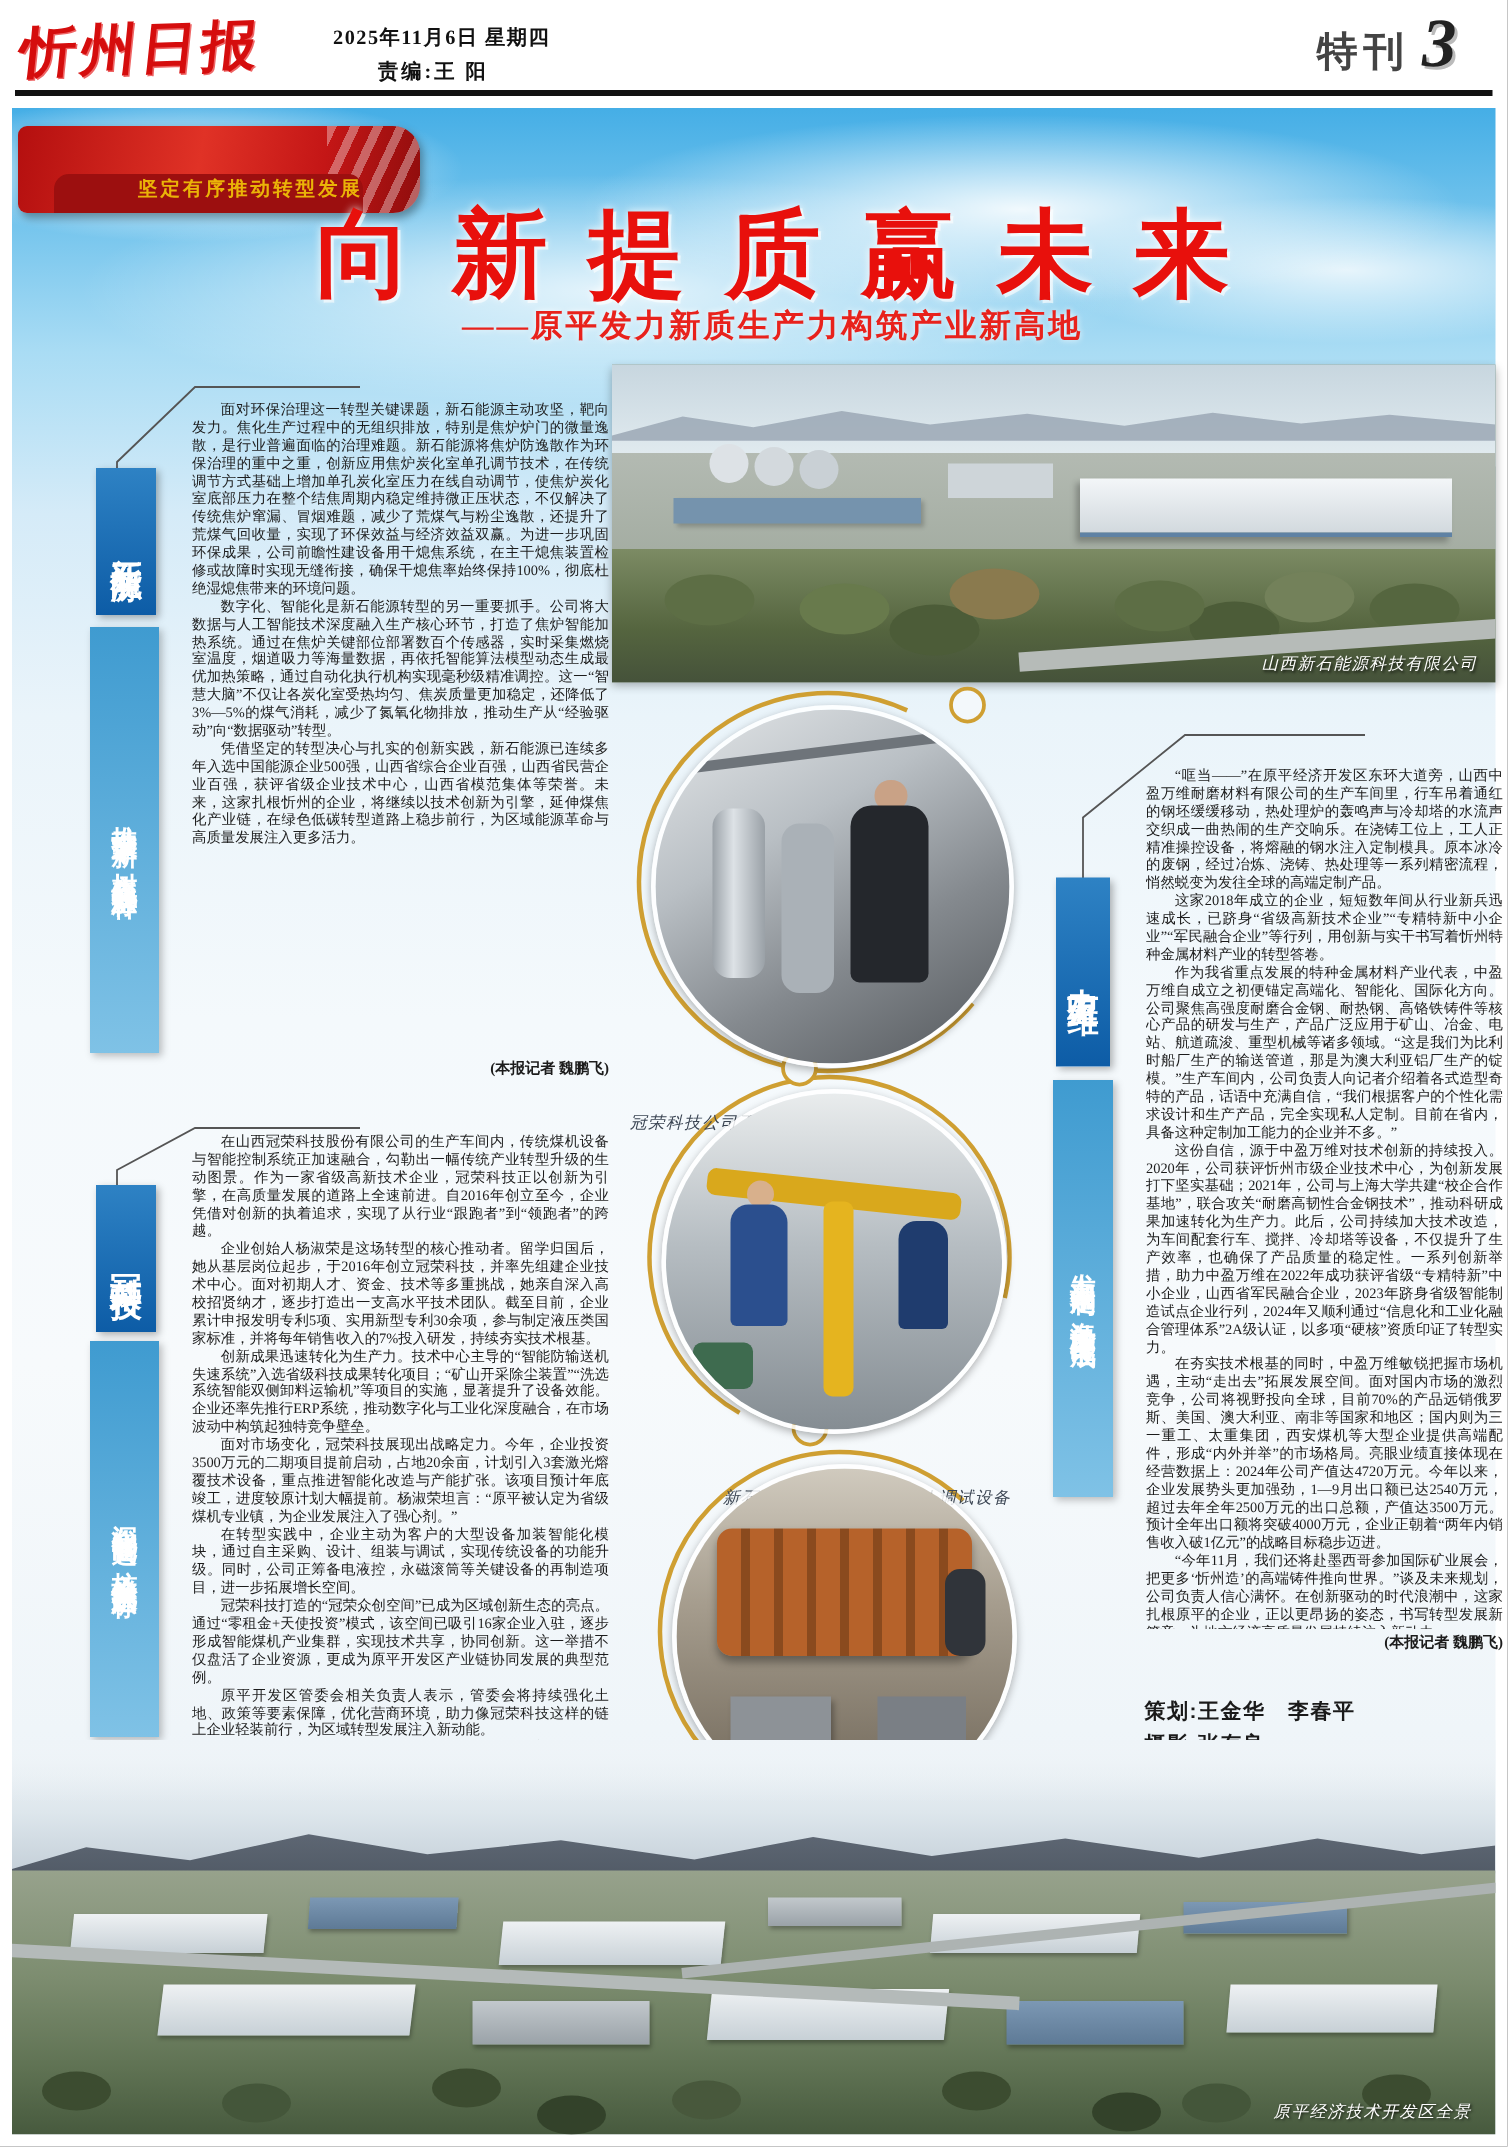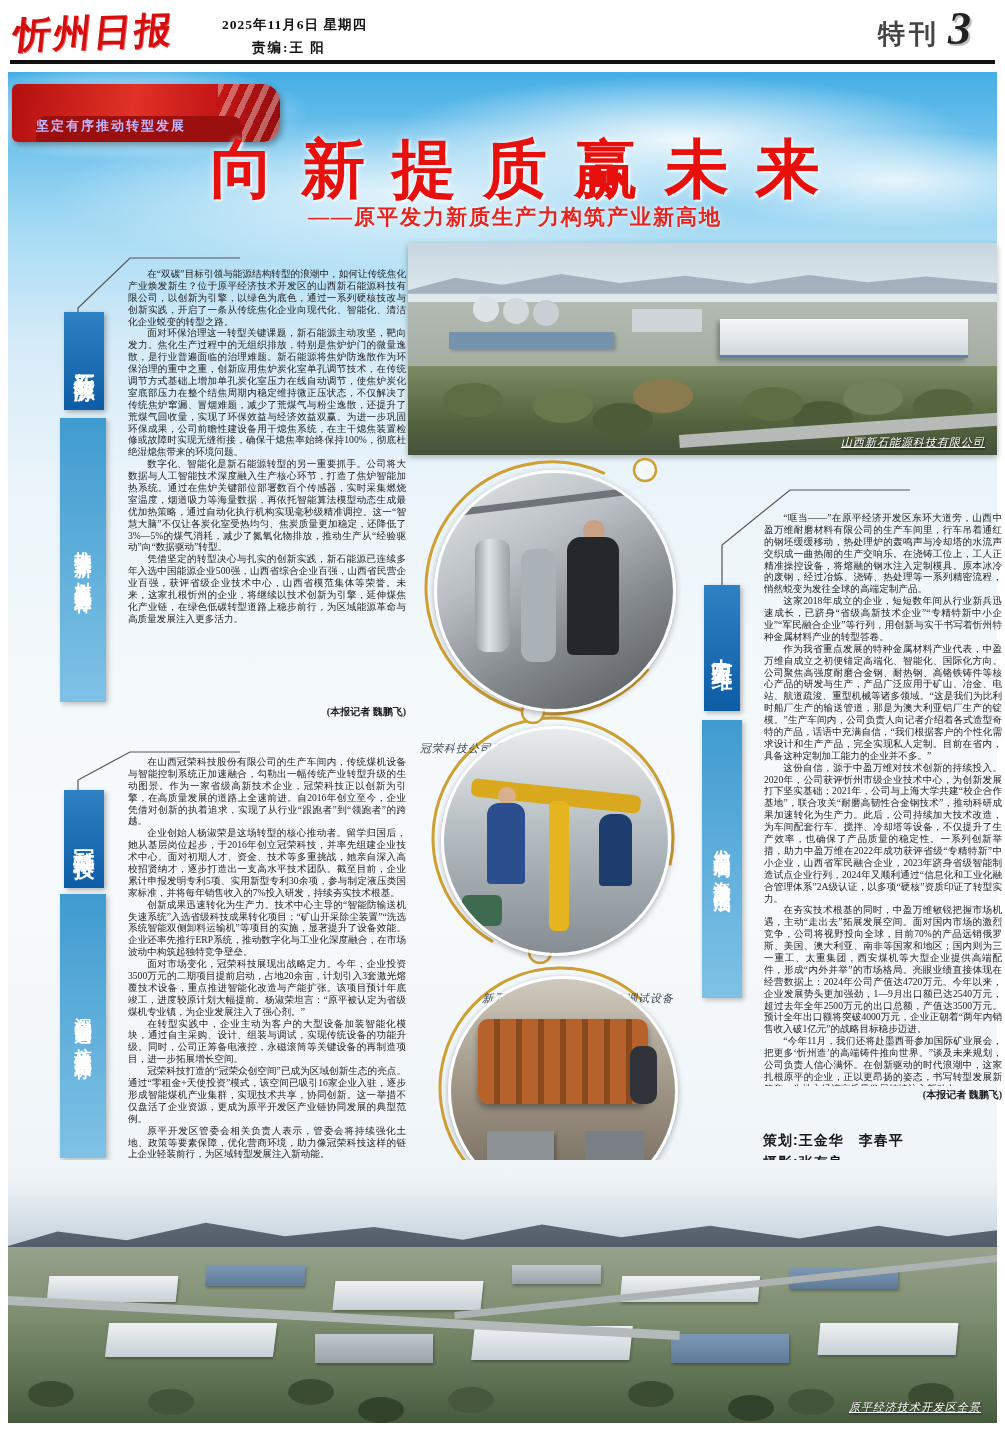--- a/index.html
+++ b/index.html
@@ -30,21 +30,21 @@
 
   
   .banner{left:12px;top:84px;width:268px;height:58px;border-radius:6px 18px 18px 6px;
     background:linear-gradient(100deg,#b40f0f 0%,#e03226 45%,#c41616 75%,#8f0d0d 100%);
     box-shadow:2px 3px 6px rgba(0,0,0,.35);overflow:hidden;}
   .banner-stripes{right:-8px;top:0;width:70px;height:100%;
     background:repeating-linear-gradient(115deg,rgba(255,255,255,.35) 0 6px,rgba(180,20,20,.0) 6px 14px);}
   .banner-l1{left:0;top:5px;width:100%;text-align:center;font-size:19px;font-weight:bold;
     color:#ffe23e;letter-spacing:2px;text-shadow:1px 1px 1px #700;}
   .banner-l2{left:24px;top:32px;width:206px;height:36px;border-radius:10px;background:#9c0f0f;
-    text-align:left;font-size:13px;font-weight:bold;color:#c4b5fd;line-height:20px;letter-spacing:2px;}
+    text-align:right;font-size:13px;font-weight:bold;color:#eab308;line-height:20px;letter-spacing:2px;}
 
   
   .headline{left:130px;top:126px;width:770px;text-align:center;font-size:64px;font-weight:900;
     color:#e8100c;letter-spacing:0.42em;text-indent:0.42em;
     font-family:"Liberation Sans","DejaVu Sans",sans-serif;
     text-shadow:0 0 6px rgba(255,255,255,.9),2px 2px 0 rgba(255,255,255,.6);}
   .subhead{left:130px;top:203px;width:770px;text-align:center;font-size:21px;font-weight:bold;
     color:#e8221c;letter-spacing:2px;text-shadow:0 0 4px rgba(255,255,255,.9);}
 
   
@@ -60,21 +60,21 @@
   
   .article{position:absolute;overflow:hidden;font-size:9.6px;line-height:1.24;text-align:justify;
     color:#1c1c1c;}
   .article p{margin:0;text-indent:2em;}
   .byline{position:absolute;font-size:10px;font-weight:bold;color:#1c1c1c;text-align:right;}
 
   
   .photo{position:absolute;overflow:hidden;box-shadow:0 2px 6px rgba(0,0,0,.3);}
   .pcap{position:absolute;font-size:11px;font-style:italic;color:#3c4654;letter-spacing:1px;margin-top:41px;}
   .pcap-w{position:absolute;font-size:11px;font-style:italic;color:#fff;letter-spacing:1px;
-    text-shadow:1px 1px 2px rgba(0,0,0,.8);text-decoration:underline;}
+    text-shadow:1px 1px 2px rgba(0,0,0,.8);}
   .circle{border-radius:50%;border:3px solid rgba(255,255,255,.85);}
 
   
   .tp-sky{left:0;top:0;width:100%;height:32%;background:linear-gradient(180deg,#c7d6df,#e4edf1);}
   .tp-mtn{left:0;top:7%;width:100%;height:17%;background:#97a4b1;opacity:.8;
     clip-path:polygon(0 90%,8% 55%,16% 75%,26% 45%,36% 70%,47% 50%,58% 72%,68% 48%,78% 68%,88% 52%,100% 70%,100% 100%,0 100%);}
   .tp-mid{left:0;top:28%;width:100%;height:34%;background:linear-gradient(180deg,#b3bab2,#a3aca1);}
   .tp-bldg1{left:53%;top:36%;width:42%;height:17%;background:linear-gradient(180deg,#f3f6f8,#d2d9de);
     border-bottom:3px solid #5f82a4;box-shadow:-3px 3px 4px rgba(0,0,0,.25);}
   .tp-bldg2{left:7%;top:42%;width:28%;height:8%;background:#7593ad;box-shadow:2px 2px 3px rgba(0,0,0,.2);}
@@ -184,21 +184,20 @@
   <div class="vbox vdark" style="left:64px;top:312px;width:40px;height:98px;">新石能源</div>
   <div class="vbox vlight" style="left:60px;top:418px;width:46px;height:284px;">推动技术革新　树立焦化转型标杆</div>
 
   <div class="vbox vdark" style="left:64px;top:790px;width:40px;height:98px;">冠荣科技</div>
   <div class="vbox vlight" style="left:60px;top:894px;width:46px;height:264px;">深化智能制造　核心技术入选国标</div>
 
   <div class="vbox vdark" style="left:704px;top:585px;width:36px;height:126px;">中盈万维</div>
   <div class="vbox vlight" style="left:702px;top:720px;width:40px;height:278px;">发力高端定制　海外市场占比七成</div>
 
   <div class="article" style="left:128px;top:268px;width:278px;height:434px;">
-    <p>在“双碳”目标引领与能源结构转型的浪潮中，如何让传统焦化产业焕发新生？位于原平经济技术开发区的山西新石能源科技有限公司，以创新为引擎，以绿色为底色，通过一系列硬核技改与创新实践，开启了一条从传统焦化企业向现代化、智能化、清洁化企业蜕变的转型之路。</p>
     <p>面对环保治理这一转型关键课题，新石能源主动攻坚，靶向发力。焦化生产过程中的无组织排放，特别是焦炉炉门的微量逸散，是行业普遍面临的治理难题。新石能源将焦炉防逸散作为环保治理的重中之重，创新应用焦炉炭化室单孔调节技术，在传统调节方式基础上增加单孔炭化室压力在线自动调节，使焦炉炭化室底部压力在整个结焦周期内稳定维持微正压状态，不仅解决了传统焦炉窜漏、冒烟难题，减少了荒煤气与粉尘逸散，还提升了荒煤气回收量，实现了环保效益与经济效益双赢。为进一步巩固环保成果，公司前瞻性建设备用干熄焦系统，在主干熄焦装置检修或故障时实现无缝衔接，确保干熄焦率始终保持100%，彻底杜绝湿熄焦带来的环境问题。</p>
     <p>数字化、智能化是新石能源转型的另一重要抓手。公司将大数据与人工智能技术深度融入生产核心环节，打造了焦炉智能加热系统。通过在焦炉关键部位部署数百个传感器，实时采集燃烧室温度，烟道吸力等海量数据，再依托智能算法模型动态生成最优加热策略，通过自动化执行机构实现毫秒级精准调控。这一“智慧大脑”不仅让各炭化室受热均匀、焦炭质量更加稳定，还降低了3%—5%的煤气消耗，减少了氮氧化物排放，推动生产从“经验驱动”向“数据驱动”转型。</p>
     <p>凭借坚定的转型决心与扎实的创新实践，新石能源已连续多年入选中国能源企业500强，山西省综合企业百强，山西省民营企业百强，获评省级企业技术中心，山西省模范集体等荣誉。未来，这家扎根忻州的企业，将继续以技术创新为引擎，延伸煤焦化产业链，在绿色低碳转型道路上稳步前行，为区域能源革命与高质量发展注入更多活力。</p>
   </div>
   <div class="byline" style="left:128px;top:705px;width:278px;">(本报记者 魏鹏飞)</div>
 
   <div class="article" style="left:128px;top:756px;width:278px;height:408px;">
     <p>在山西冠荣科技股份有限公司的生产车间内，传统煤机设备与智能控制系统正加速融合，勾勒出一幅传统产业转型升级的生动图景。作为一家省级高新技术企业，冠荣科技正以创新为引擎，在高质量发展的道路上全速前进。自2016年创立至今，企业凭借对创新的执着追求，实现了从行业“跟跑者”到“领跑者”的跨越。</p>
     <p>企业创始人杨淑荣是这场转型的核心推动者。留学归国后，她从基层岗位起步，于2016年创立冠荣科技，并率先组建企业技术中心。面对初期人才、资金、技术等多重挑战，她亲自深入高校招贤纳才，逐步打造出一支高水平技术团队。截至目前，企业累计申报发明专利5项、实用新型专利30余项，参与制定液压类国家标准，并将每年销售收入的7%投入研发，持续夯实技术根基。</p>
     <p>创新成果迅速转化为生产力。技术中心主导的“智能防输送机失速系统”入选省级科技成果转化项目；“矿山开采除尘装置”“洗选系统智能双侧卸料运输机”等项目的实施，显著提升了设备效能。企业还率先推行ERP系统，推动数字化与工业化深度融合，在市场波动中构筑起独特竞争壁垒。</p>

